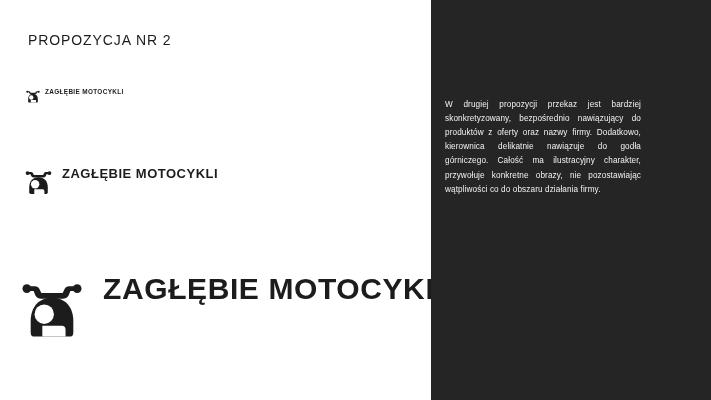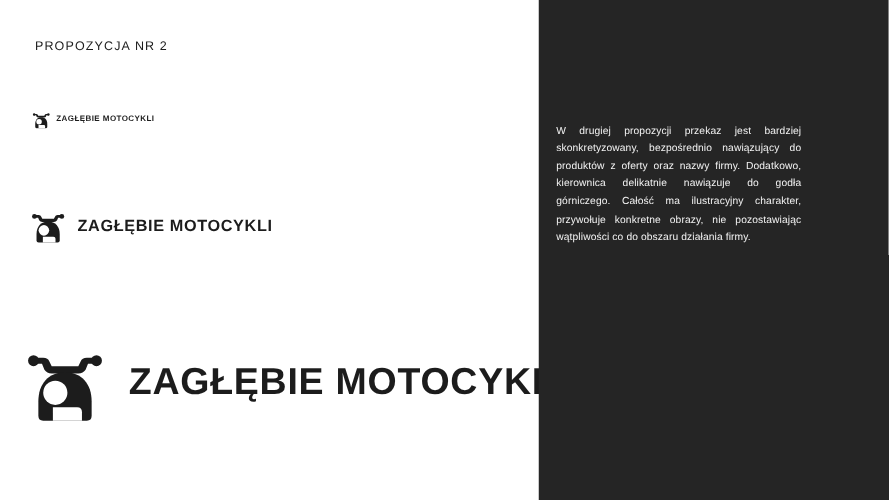--- a/index.html
+++ b/index.html
@@ -36,31 +36,30 @@
     color: #f2f2f2;
     font-size: 8.2px;
     line-height: 1.72;
     text-align: justify;
     letter-spacing: 0.1px;
   }
   .slide-title {
     position: absolute;
     left: 28px;
     top: 32px;
-    font-size: 10px;
+    font-size: 14px;
     letter-spacing: 0.9px;
     color: #1c1c1c;
     font-weight: 400;
   }
 
   
   .lockup {
     position: absolute;
     display: flex;
-    align-items: center;
   }
   .lockup .mark {
     display: block;
     flex: 0 0 auto;
   }
   .lockup .wordmark {
     color: #1c1c1c;
     font-weight: 700;
     white-space: nowrap;
     font-family: "Liberation Sans", sans-serif;

